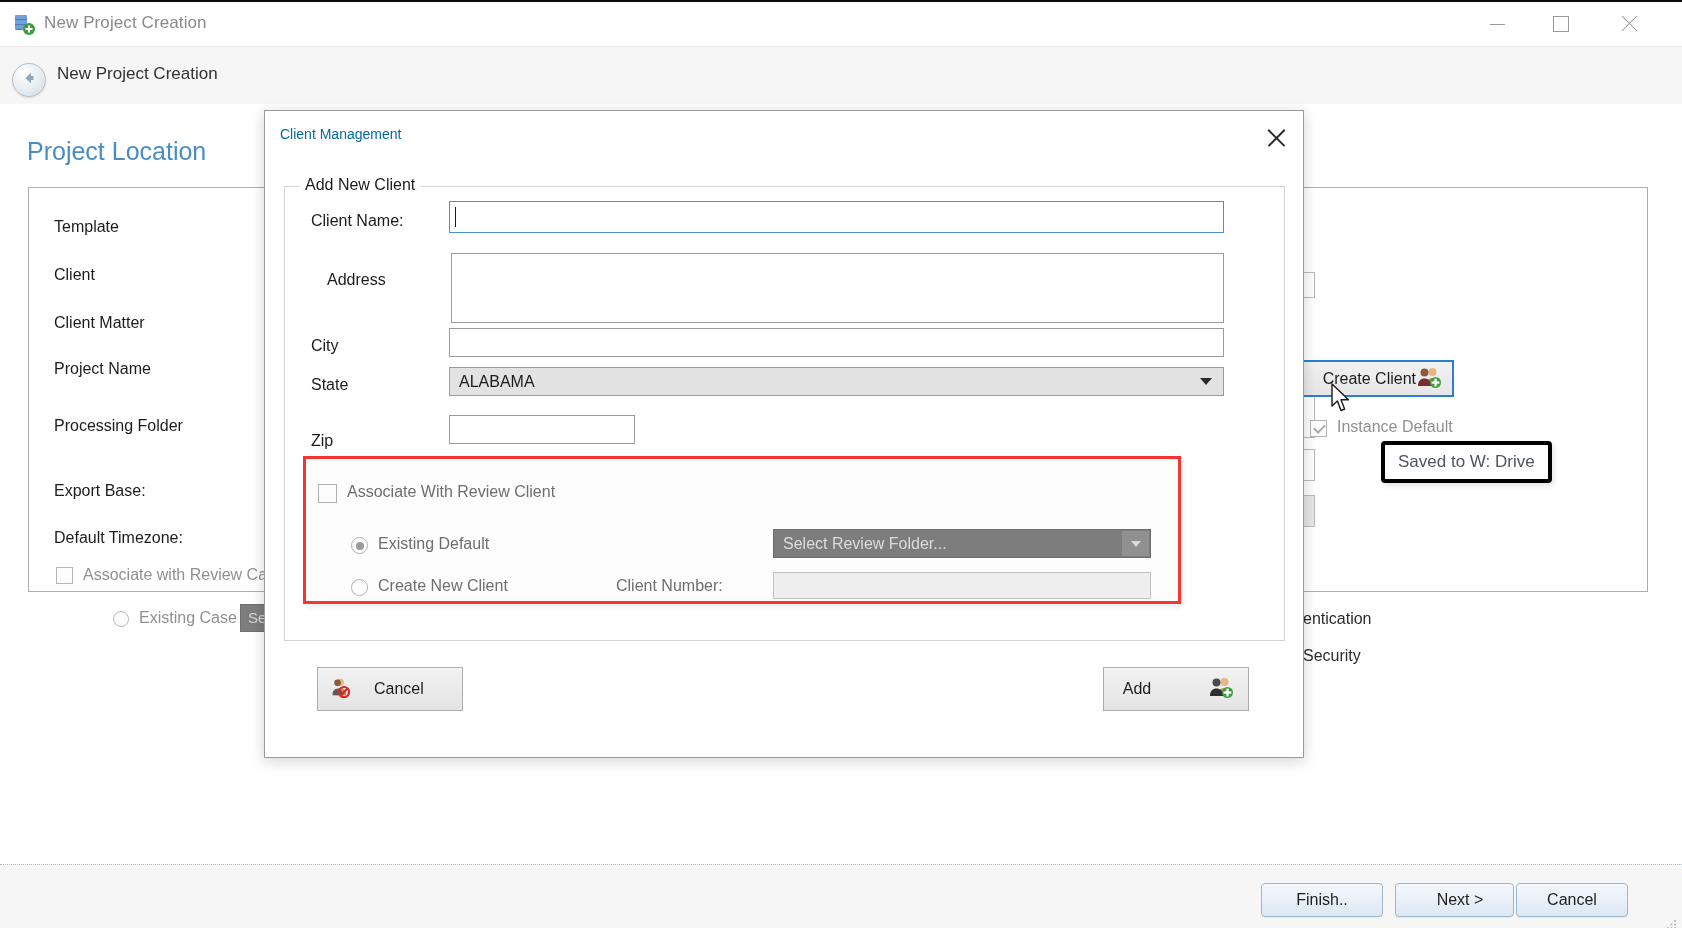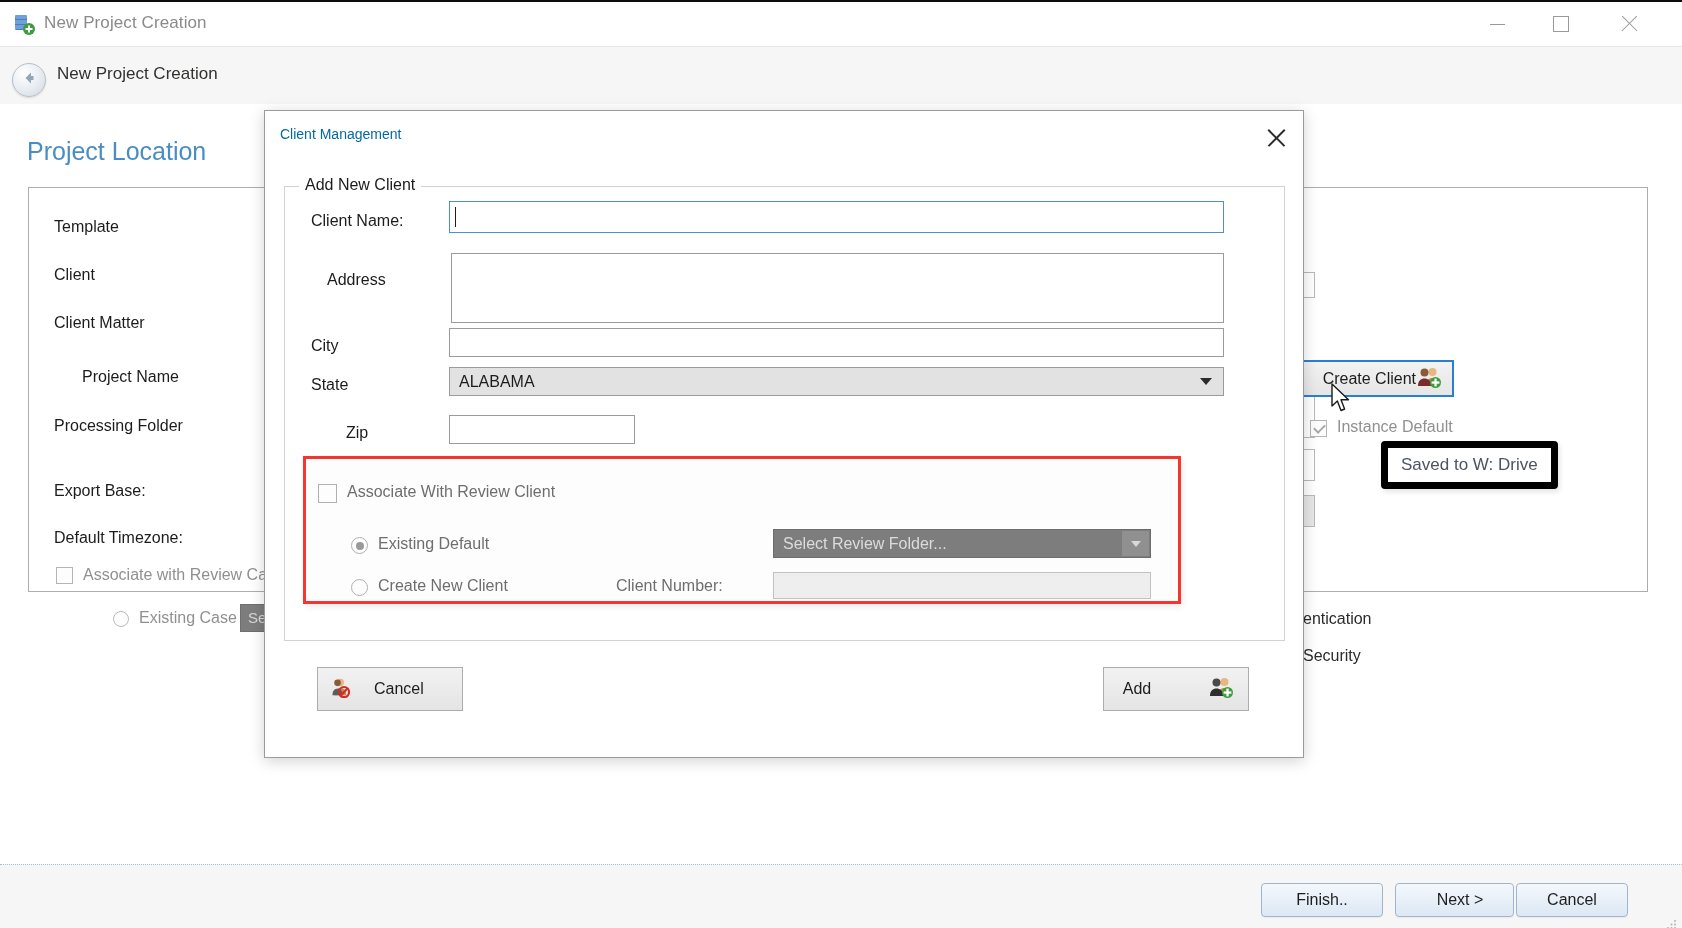--- a/index.html
+++ b/index.html
@@ -200,21 +200,21 @@
     font-size: 16px;
     color: #1c1c1c;
   }
 
   
   .tooltip {
     position: absolute;
     left: 1381px; top: 337px;
     padding: 7px 13px;
     background: #ffffff;
-    border: 7px solid #000000;
+    border: 4px solid #000000;
     border-radius: 4px;
     font-size: 17px;
     color: #4c5560;
     box-shadow: 2px 3px 5px rgba(0,0,0,.10);
     white-space: nowrap;
   }
 
   
   .cursor {
     position: absolute;
@@ -465,21 +465,21 @@
 
   <div class="page-body">
 
     <div class="page-title">Project Location</div>
 
     <div class="group-box"></div>
 
     <div class="field-label" style="left:54px; top:114px;">Template</div>
     <div class="field-label" style="left:54px; top:162px;">Client</div>
     <div class="field-label" style="left:54px; top:210px;">Client Matter</div>
-    <div class="field-label" style="left:54px; top:264px;margin-left:28px;">Project Name</div>
+    <div class="field-label" style="left:54px; top:256px;">Project Name</div>
     <div class="field-label" style="left:54px; top:313px;">Processing Folder</div>
     <div class="field-label" style="left:54px; top:378px;">Export Base:</div>
     <div class="field-label" style="left:54px; top:425px;">Default Timezone:</div>
 
     <div class="bg-checkbox" style="left:56px; top:463px;"></div>
     <div class="bg-label-muted" style="left:83px; top:462px;">Associate with Review Case</div>
 
     <div class="bg-radio" style="left:113px; top:507px;"></div>
     <div class="bg-label-muted" style="left:139px; top:505px;">Existing Case</div>
     <div class="bg-input-disabled" style="left:240px; top:500px; width:180px; height:28px;">Se</div>
@@ -559,21 +559,21 @@
 
     <div class="dlg-label" style="left:46px; top:226px;">City</div>
     <div class="dlg-textbox" style="left:184px; top:217px; width:775px; height:29px;"></div>
 
     <div class="dlg-label" style="left:46px; top:265px;">State</div>
     <div class="dlg-combo" style="left:184px; top:256px; width:775px; height:29px;">
       <span>ALABAMA</span>
       <i class="chev2"></i>
     </div>
 
-    <div class="dlg-label" style="left:46px; top:313px;margin-left:35px;">Zip</div>
+    <div class="dlg-label" style="left:46px; top:321px;">Zip</div>
     <div class="dlg-textbox" style="left:184px; top:304px; width:186px; height:29px;"></div>
 
     <div class="red-region">
       <div class="dlg-checkbox" style="left:12px; top:25px;"></div>
       <div class="dlg-label disabled-text" style="left:41px; top:24px;">Associate With Review Client</div>
 
       <div class="dlg-radio selected" style="left:45px; top:78px;"></div>
       <div class="dlg-label disabled-text" style="left:72px; top:76px;">Existing Default</div>
       <div class="dlg-select-disabled" style="left:467px; top:70px; width:378px; height:29px;">
         <span>Select Review Folder...</span>

